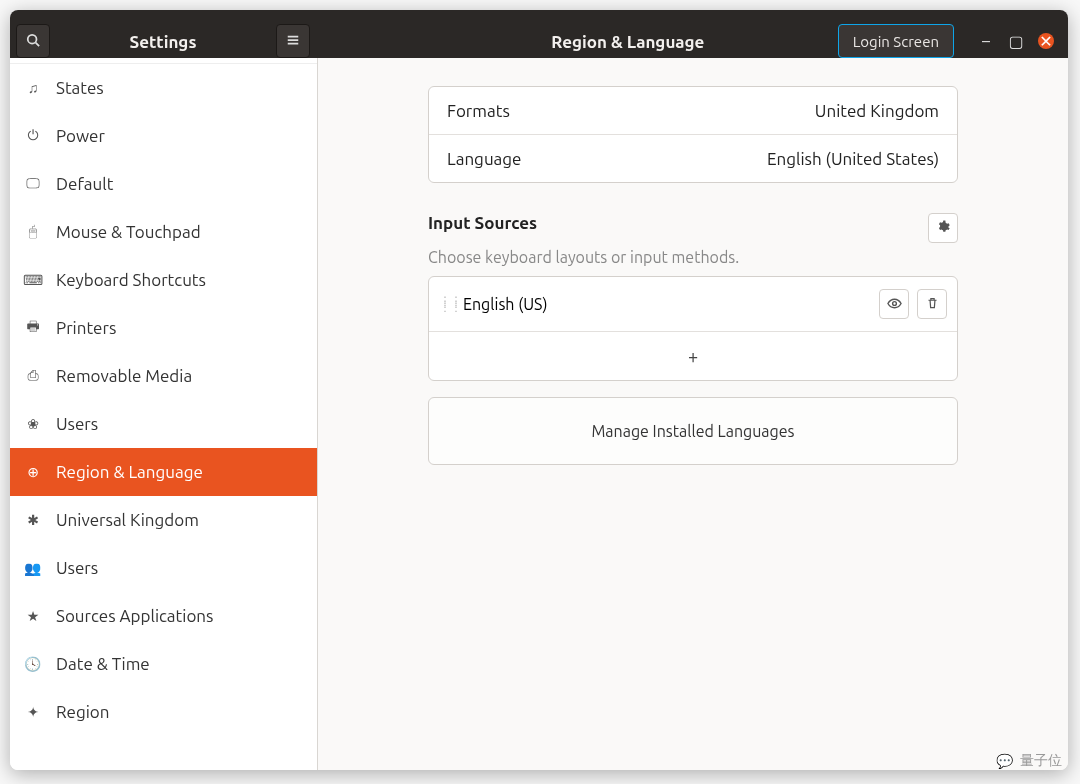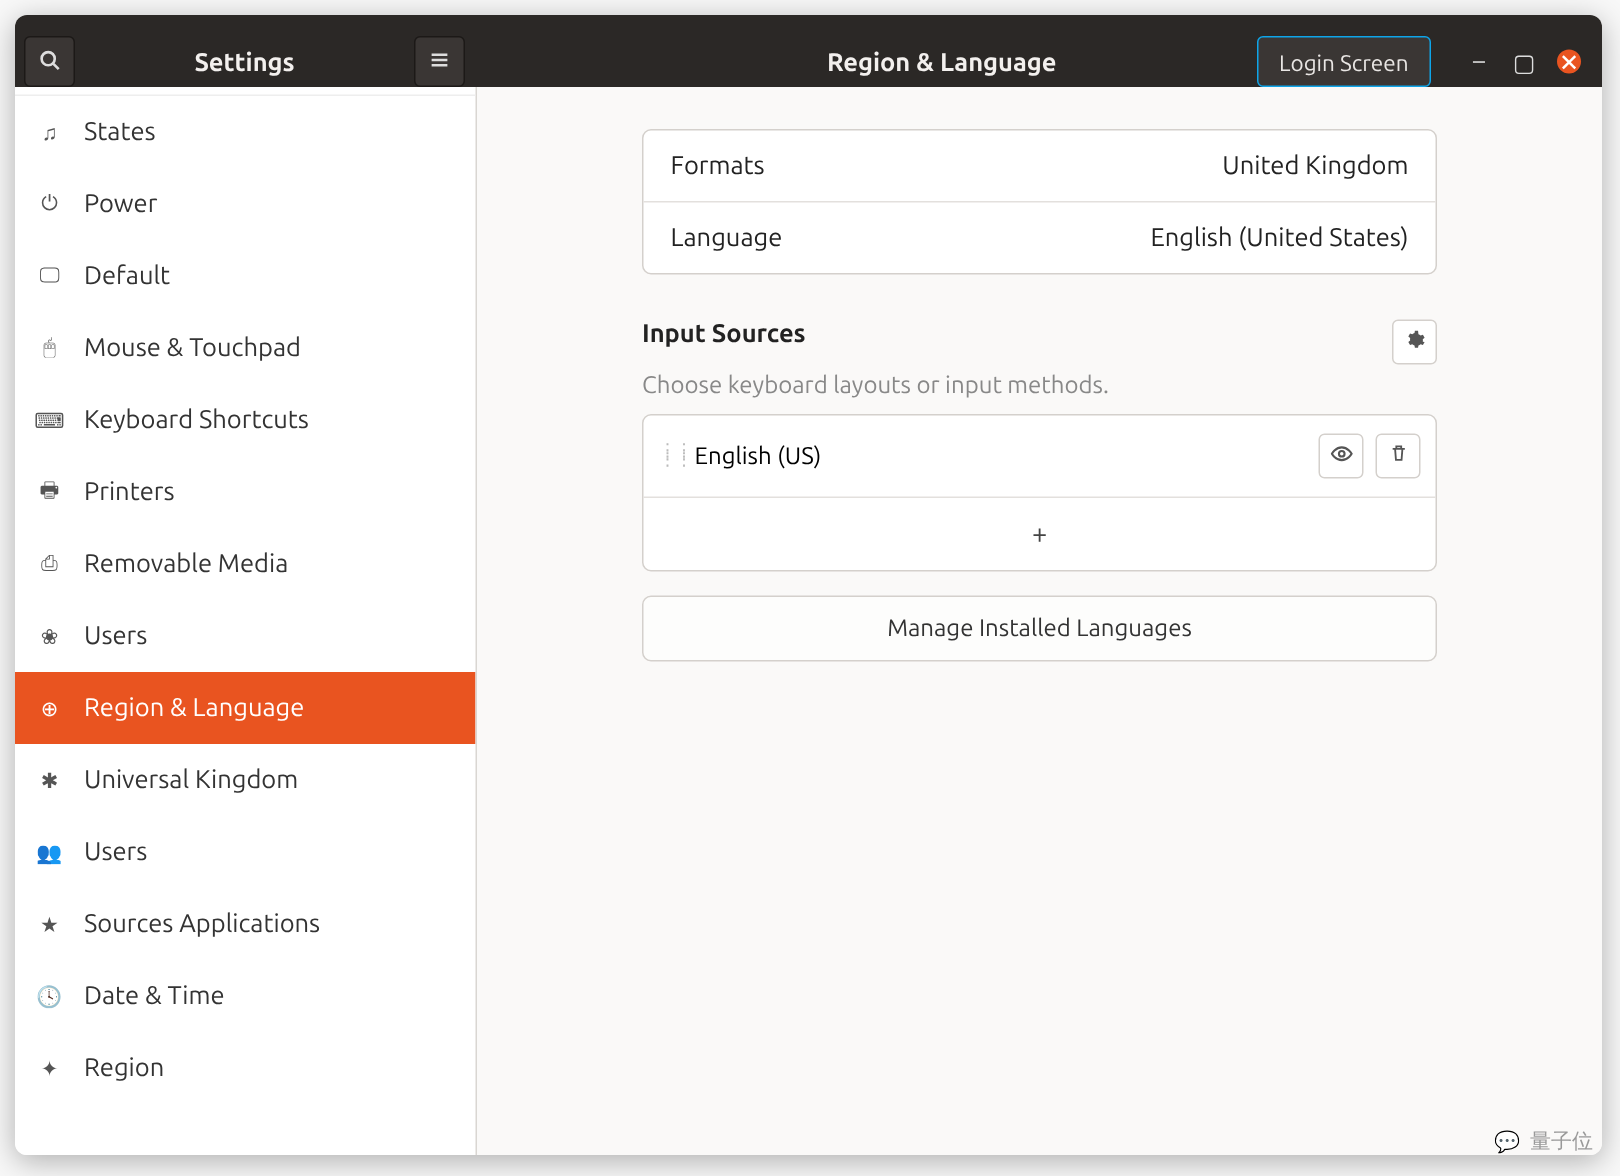--- a/index.html
+++ b/index.html
@@ -170,21 +170,21 @@
     display:flex;align-items:center;justify-content:center;color:#555;font-size:13px;
   }
   .add-row {
     display:flex;align-items:center;justify-content:center;
     padding:14px;font-size:18px;color:#444;
   }
   .manage-btn {
     width:530px; margin: 16px auto 0;
     border:1px solid #d4d0cc; border-radius:6px;
     background:#fdfdfc;
-    padding:12px;
+    padding:24px;
     text-align:center;
     font-size:16px;color:#333;
   }
   .watermark {
     position:fixed; right:18px; bottom:14px; font-size:14px;color:#999;
     display:flex;align-items:center;gap:6px;
     pointer-events:none;
   }
 </style>
 </head>

